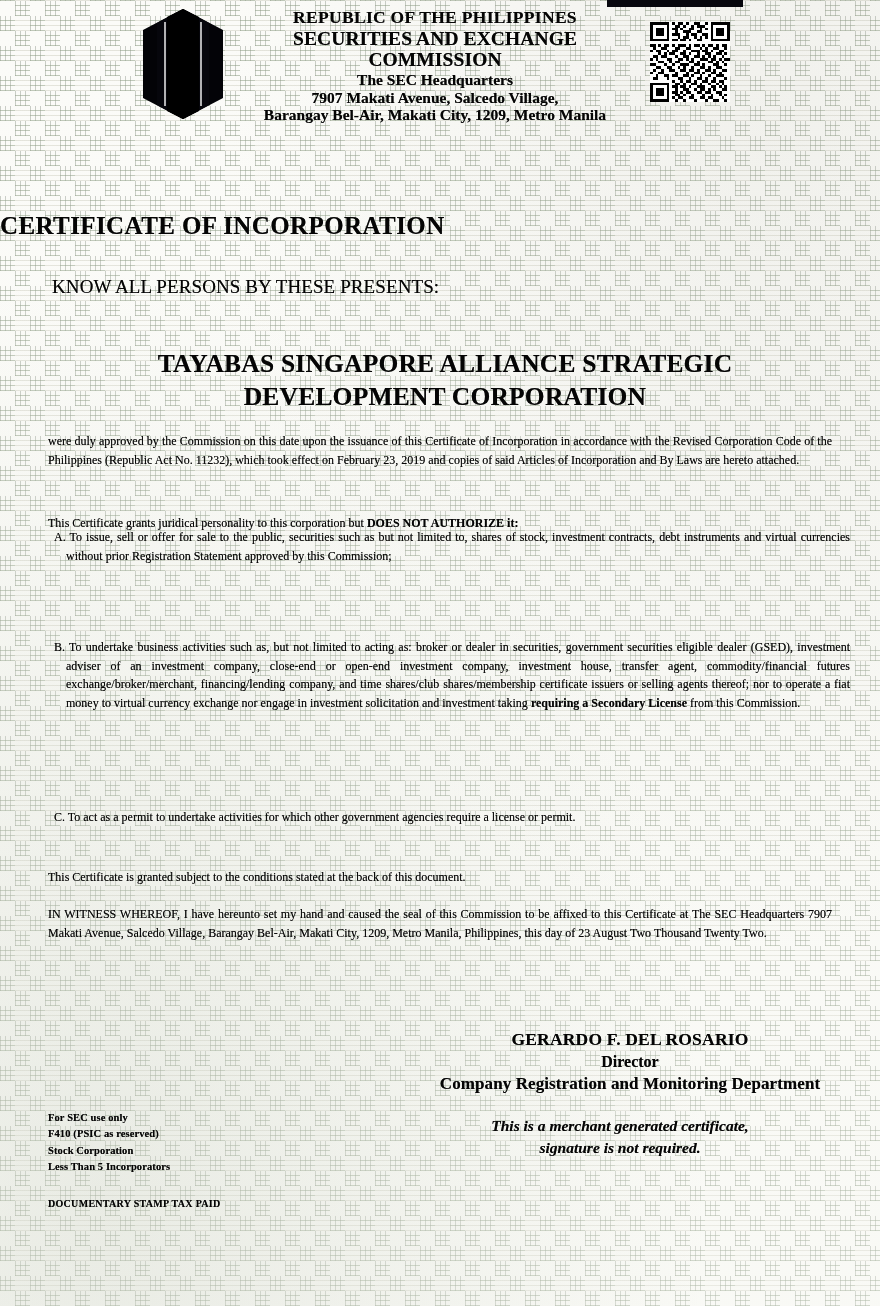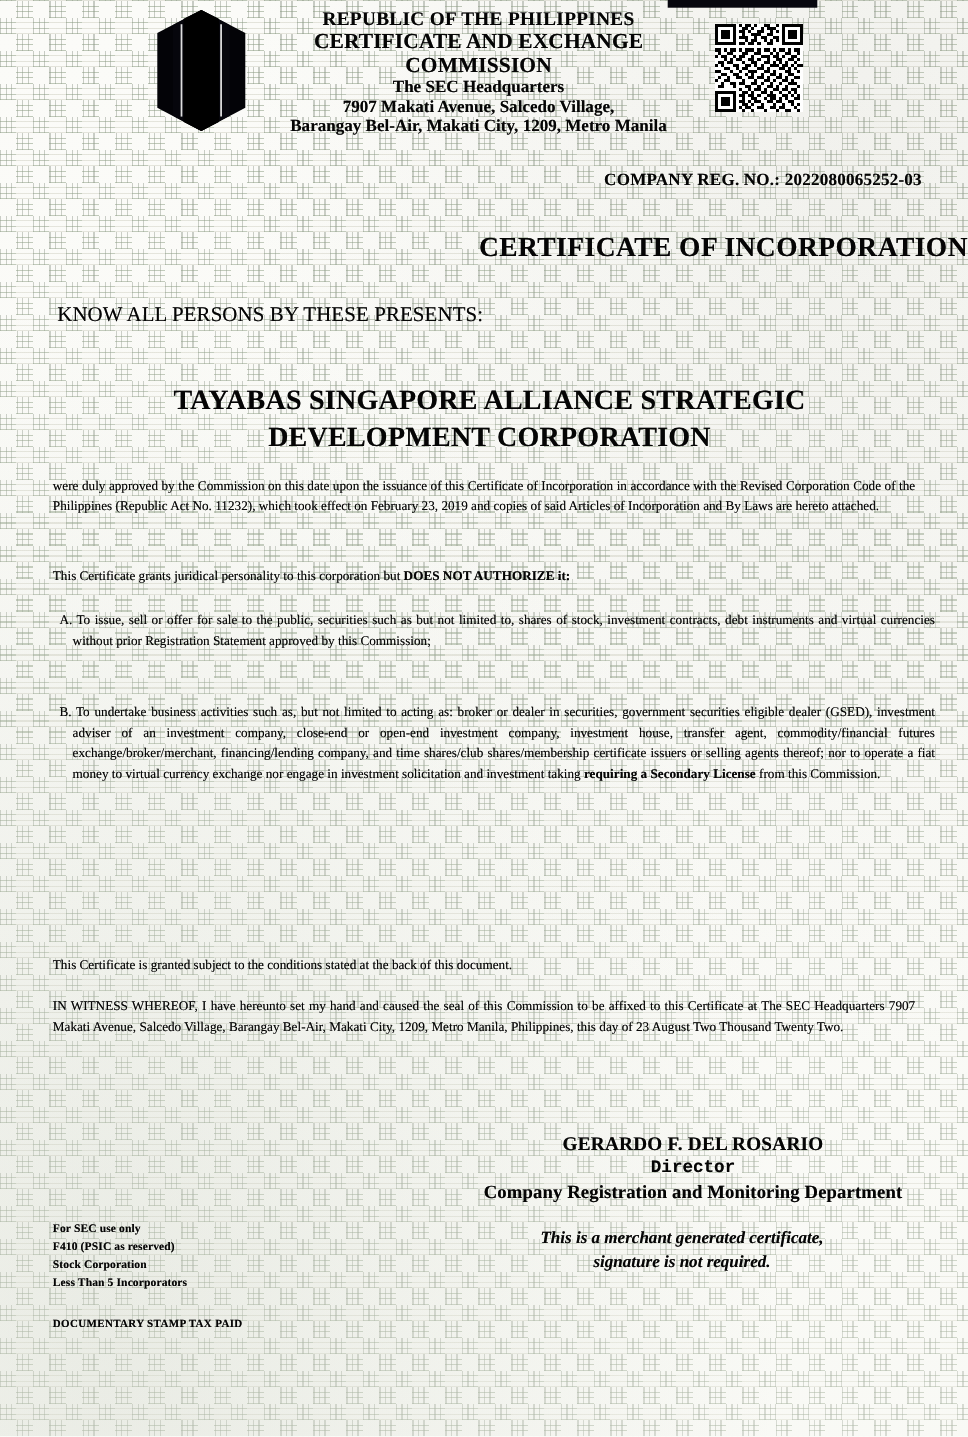--- a/index.html
+++ b/index.html
@@ -131,21 +131,21 @@
     position: absolute;
     right: 42px; top: 155px;
     font-size: 15.5px;
     font-weight: bold;
     letter-spacing: .2px;
   }
 
   .cert-title {
     position: absolute;
     left: 0; right: 0; top: 212px;
-    text-align: right;
+    text-align: left;
     font-size: 25px;
     font-weight: bold;
     letter-spacing: .4px;
   }
 
   .know {
     position: absolute;
     left: 52px; top: 276px;
     font-size: 19px;
     letter-spacing: .1px;
@@ -169,21 +169,21 @@
   .body {
     position: absolute;
     left: 48px;
     width: 784px;
     font-size: 12px;
     line-height: 1.55;
     text-align: justify;
   }
   .p1 { top: 432px; }
   .p2 { top: 514px; }
-  .pA { top: 554px; padding-left: 18px; text-indent: -12px; }
+  .pA { top: 528px; padding-left: 18px; text-indent: -12px; }
   .pB { top: 638px; padding-left: 18px; text-indent: -12px; }
   .pC { top: 808px; padding-left: 18px; text-indent: -12px; }
   .p3 { top: 868px; }
   .p4 { top: 905px; }
 
   b { font-weight: bold; }
 
   .sigblock {
     position: absolute;
     left: 420px; top: 1028px;
@@ -192,21 +192,20 @@
     line-height: 1.33;
   }
   .sigblock .nm {
     font-size: 17.5px;
     font-weight: bold;
     letter-spacing: .2px;
   }
   .sigblock .ti {
     font-size: 16px;
     font-weight: bold;
-    font-family: Liberation Mono, monospace;
   }
   .sigblock .dp {
     font-size: 17px;
     font-weight: bold;
     letter-spacing: .1px;
   }
 
   .secuse {
     position: absolute;
     left: 48px; top: 1110px;
@@ -465,42 +464,42 @@
           <rect x="12" y="28" width="1" height="1"></rect>
           <rect x="16" y="28" width="1" height="1"></rect>
           <rect x="20" y="28" width="1" height="1"></rect>
           <rect x="23" y="28" width="2" height="1"></rect>
           <rect x="27" y="28" width="1" height="1"></rect>
       </g>
     </svg>
 
     <div class="hdr inkblur">
       <div class="l1">REPUBLIC OF THE PHILIPPINES</div>
-      <div class="l2">CERTIFICATE AND EXCHANGE COMMISSION</div>
+      <div class="l2">SECURITIES AND EXCHANGE COMMISSION</div>
       <div class="l3">The SEC Headquarters</div>
       <div class="l4">7907 Makati Avenue, Salcedo Village,</div>
       <div class="l5">Barangay Bel-Air, Makati City, 1209, Metro Manila</div>
     </div>
 
-    <div class="regno inkblur">COMPANY REG. NO.: 2022080065252-03</div>
 
     <div class="cert-title inkblur">CERTIFICATE OF INCORPORATION</div>
 
     <div class="know inkblur">KNOW ALL PERSONS BY THESE PRESENTS:</div>
 
     <div class="coname inkblur">TAYABAS SINGAPORE ALLIANCE STRATEGIC DEVELOPMENT CORPORATION</div>
 
     <div class="body p1 inkblur">were duly approved by the Commission on this date upon the issuance of this Certificate of Incorporation in accordance with the Revised Corporation Code of the Philippines (Republic Act No. 11232), which took effect on February 23, 2019 and copies of said Articles of Incorporation and By Laws are hereto attached.</div>
 
     <div class="body p2 inkblur"><span>This Certificate grants juridical personality to this corporation but </span><b>DOES NOT AUTHORIZE it:</b></div>
 
     <div class="body pA inkblur">A. To issue, sell or offer for sale to the public, securities such as but not limited to, shares of stock, investment contracts, debt instruments and virtual currencies without prior Registration Statement approved by this Commission;</div>
 
     <div class="body pB inkblur"><span>B. To undertake business activities such as, but not limited to acting as: broker or dealer in securities, government securities eligible dealer (GSED), investment adviser of an investment company, close-end or open-end investment company, investment house, transfer agent, commodity/financial futures exchange/broker/merchant, financing/lending company, and time shares/club shares/membership certificate issuers or selling agents thereof; nor to operate a fiat money to virtual currency exchange nor engage in investment solicitation and investment taking </span><b>requiring a Secondary License</b><span> from this Commission.</span></div>
 
+    <div class="body pC inkblur">C. To act as a permit to undertake activities for which other government agencies require a license or permit.</div>
 
     <div class="body p3 inkblur">This Certificate is granted subject to the conditions stated at the back of this document.</div>
 
     <div class="body p4 inkblur">IN WITNESS WHEREOF, I have hereunto set my hand and caused the seal of this Commission to be affixed to this Certificate at The SEC Headquarters 7907 Makati Avenue, Salcedo Village, Barangay Bel-Air, Makati City, 1209, Metro Manila, Philippines, this day of 23 August Two Thousand Twenty Two.</div>
 
     <div class="sigblock inkblur">
       <div class="nm">GERARDO F. DEL ROSARIO</div>
       <div class="ti">Director</div>
       <div class="dp">Company Registration and Monitoring Department</div>
     </div>

